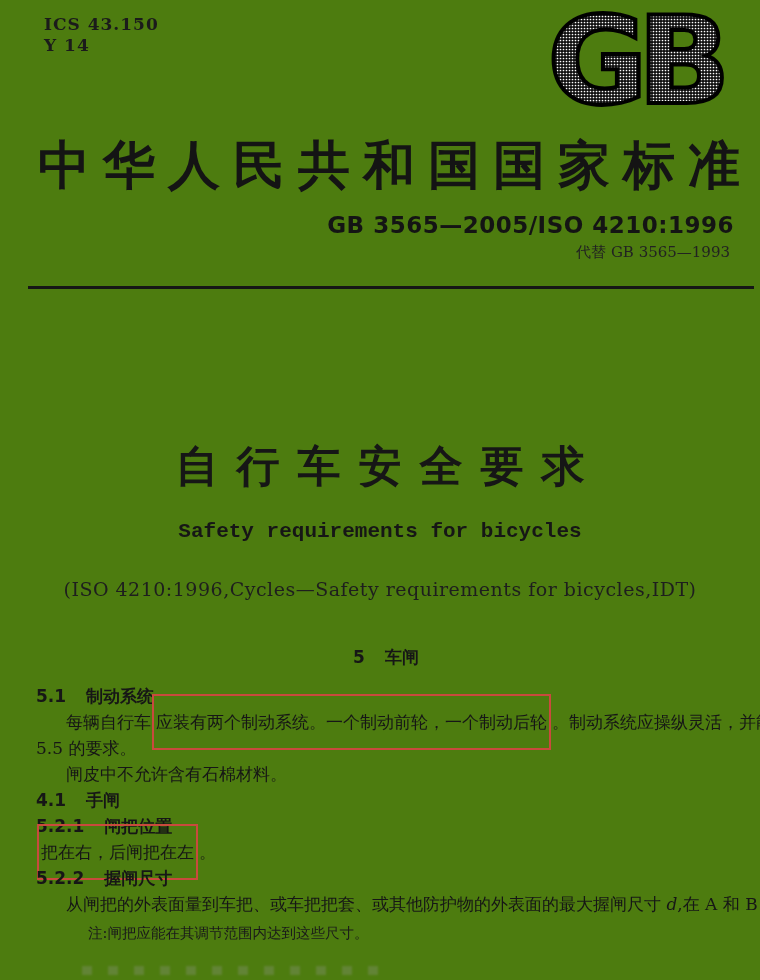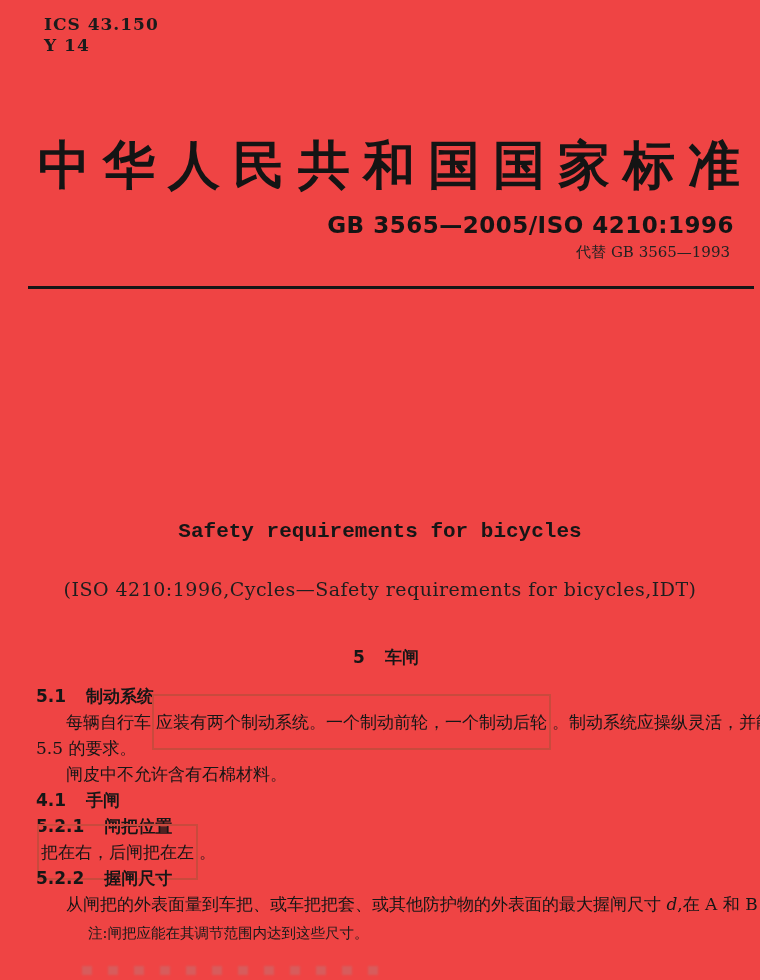--- a/index.html
+++ b/index.html
@@ -1,17 +1,17 @@
 <!DOCTYPE html>
 <html style="--boxcolor: #c94a3d;"><head>
 <meta charset="utf-8">
 <style>
   html,body{margin:0;padding:0;background:#e8e8e8;}
   #page{
-    position:relative;width:760px;height:980px;background:#ef4444;
+    position:relative;width:760px;height:980px;background:#4d7c0f;
     font-family:"DejaVu Sans",sans-serif;color:#1b1b1b;overflow:hidden;
     box-shadow:0 0 4px rgba(0,0,0,.25);
   }
   
   .ics-block{
     position:absolute;left:44px;top:14px;
     font-family:"DejaVu Serif",serif;font-weight:bold;
     font-size:17px;line-height:21px;letter-spacing:1px;
   }
   .gb-logo{position:absolute;right:12px;top:0;width:228px;height:120px;}
@@ -72,28 +72,40 @@
 </head>
 <body>
 
 <div id="page">
 
   <div class="ics-block">
     <div>ICS 43.150</div>
     <div>Y 14</div>
   </div>
 
+  <div class="gb-logo">
+    <svg width="228" height="120" viewBox="0 0 228 120" xmlns="http://www.w3.org/2000/svg">
+      <defs>
+        <pattern id="halftone" width="3" height="3" patternUnits="userSpaceOnUse">
+          <rect width="3" height="3" fill="#101010"></rect>
+          <circle cx="1.5" cy="1.5" r="0.85" fill="#fefefe"></circle>
+        </pattern>
+      </defs>
+      <text x="114" y="103" text-anchor="middle" font-family="'DejaVu Sans',sans-serif" font-size="122" font-weight="bold" letter-spacing="-10" fill="url(#halftone)" stroke="#000" stroke-width="4">GB</text>
+    </svg>
+  </div>
 
   <div class="national-title">中华人民共和国国家标准</div>
 
   <div class="std-number">GB 3565—2005/ISO 4210:1996</div>
   <div class="replaces">代替 GB 3565—1993</div>
 
   <div class="hrule"></div>
 
+  <div class="cn-doc-title">自行车安全要求</div>
   <div class="en-doc-title">Safety requirements for bicycles</div>
   <div class="iso-ref">(ISO 4210:1996,Cycles—Safety requirements for bicycles,IDT)</div>
 
   <div class="body-text">
 
     <div class="sec-head h-top">
       <span class="num">5</span>
       <span>车闸</span>
     </div>
 

